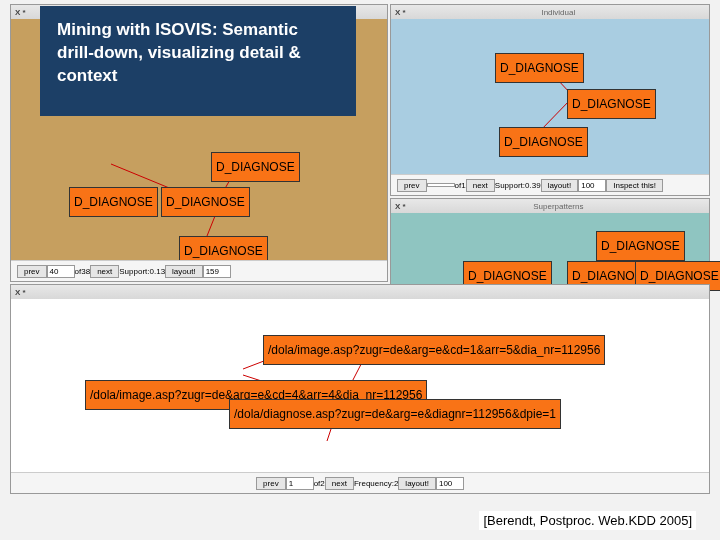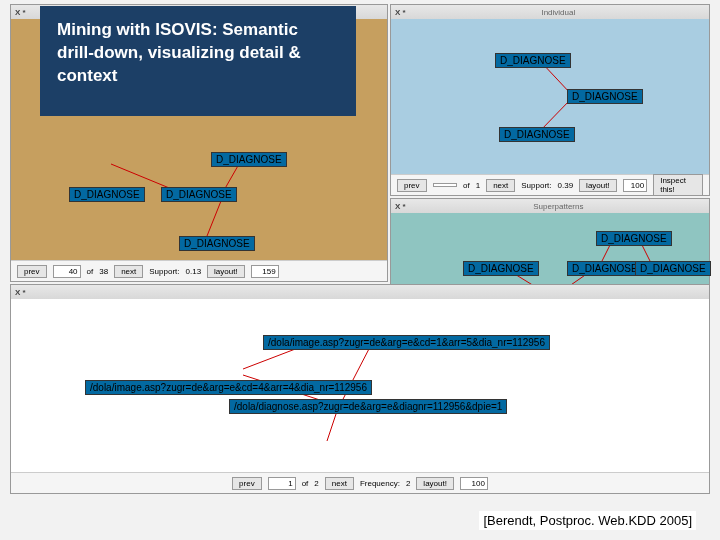--- a/index.html
+++ b/index.html
@@ -2,24 +2,24 @@
 <html><head>
 <meta charset="utf-8">
 <style>
 html,body{margin:0;padding:0;width:720px;height:540px;font-family:Arial,Helvetica,sans-serif;overflow:hidden;background:#fff}
 .slide{position:relative;width:720px;height:540px;background:#f2f2f2}
 .pane{position:absolute;border:1px solid #999;box-sizing:border-box;background:#fff}
 .pane-header{height:14px;background:linear-gradient(#e8e8e8,#d8d8d8);border-bottom:1px solid #aaa;display:flex;align-items:center;padding:0 4px;font-size:8px;color:#444}
 .pane-header .xbtn{font-weight:bold;margin-right:6px}
 .pane-header .title{flex:1;text-align:center;color:#666}
 .pane-body{position:absolute;top:14px;bottom:20px;left:0;right:0}
-.pane-toolbar{position:absolute;bottom:0;left:0;right:0;height:20px;display:flex;align-items:center;gap:6px;padding:0 6px;background:#f5f5f5;border-top:1px solid #ccc;font-size:8px}
+.pane-toolbar{position:absolute;bottom:0;left:0;right:0;height:20px;display:flex;align-items:center;padding:0 6px;background:#f5f5f5;border-top:1px solid #ccc;font-size:8px}
 .tbtn{background:#e6e6e6;border:1px solid #999;padding:1px 6px;font-size:8px}
-.tinput{border:1px solid #999;background:#fff;padding:1px 2px;font-size:8px;width:22px;text-align:right}
-.node{position:absolute;background:#0369a1;border:1px solid #333;font-size:10px;padding:1px 4px;white-space:nowrap}
+.tinput{border:1px solid #999;background:#fff;padding:1px 2px;font-size:8px;width:22px;text-align:left}
+.node{position:absolute;background:#f97316;border:1px solid #333;font-size:12px;padding:7px 4px;white-space:nowrap}
 svg.edges{position:absolute;top:0;left:0;width:100%;height:100%}
 svg.edges line{stroke:#c00;stroke-width:1}
 .title-box{position:absolute;left:40px;top:6px;width:316px;height:110px;background:#1c3f66;color:#fff;padding:10px 14px;box-sizing:border-box;font-size:17px;font-weight:bold;line-height:1.35;z-index:50;border:3px solid #1c3f66}
 .citation{position:absolute;right:24px;bottom:10px;font-size:13px;background:#fff;padding:2px 4px}
 .citation .i{}
 </style>
 </head>
 <body>
 
 <div class="slide">

